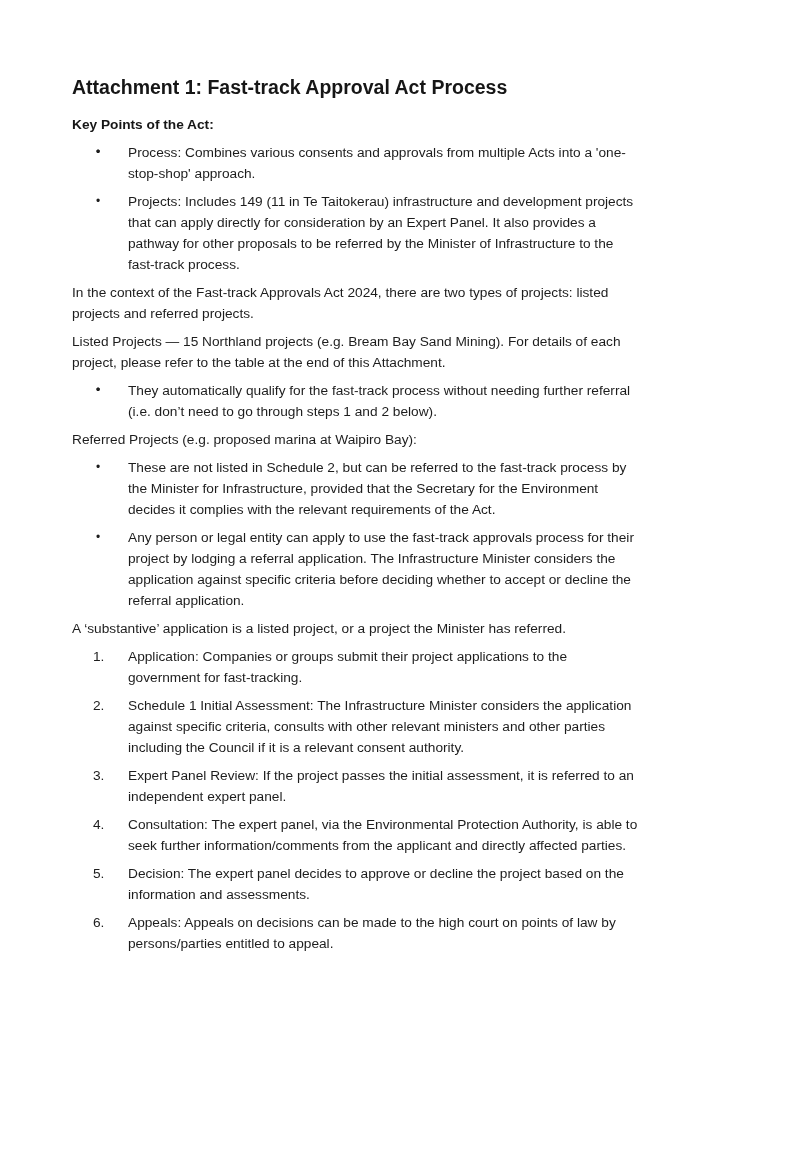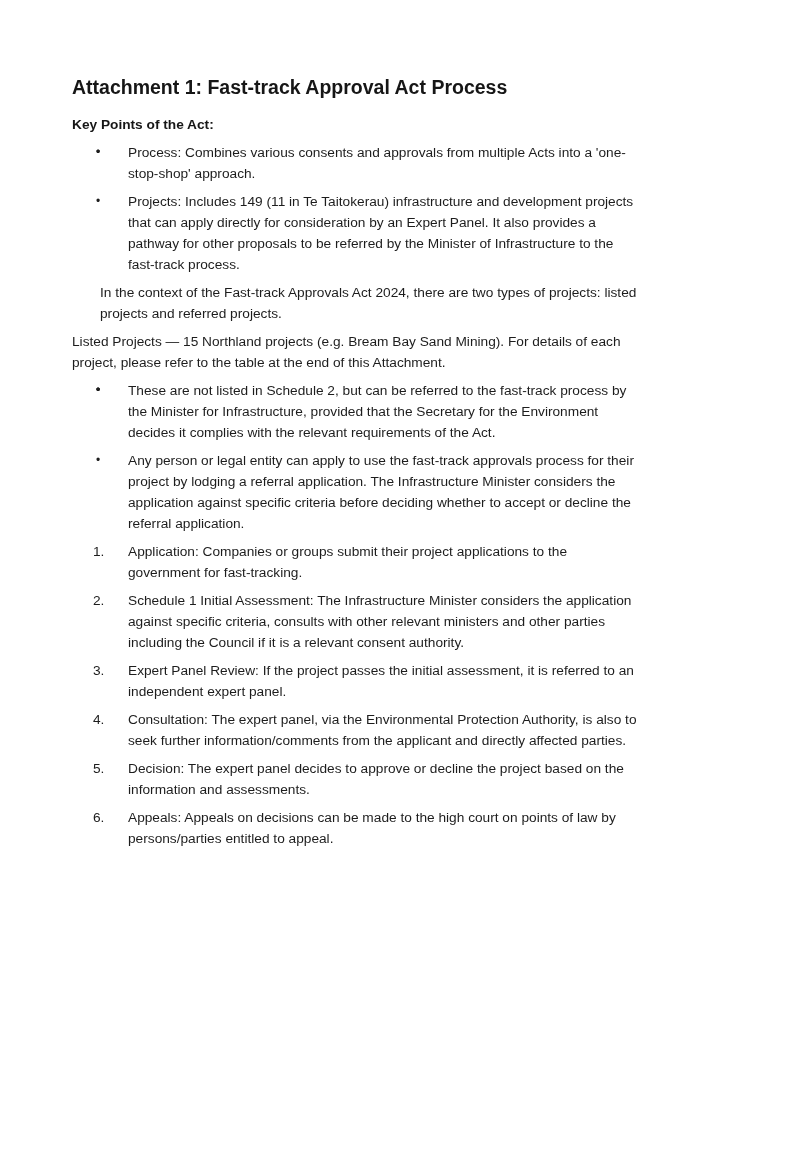--- a/index.html
+++ b/index.html
@@ -36,21 +36,20 @@
     line-height: 21px;
     font-weight: 700;
     margin: 14px 0 7px 0;
     color: #161616;
   }
   p.doc-para {
     margin: 0 0 7px 0;
   }
   p.narrow {
     max-width: 612px;
-    margin-left: 28px;
   }
   ul.doc-list, ol.doc-list {
     list-style: none;
     margin: 0;
     padding: 0;
   }
   .doc-list li {
     position: relative;
     padding-left: 56px;
     margin: 0 0 7px 0;
@@ -94,53 +93,56 @@
   <p class="doc-para narrow">In the context of the Fast-track Approvals Act 2024, there are two types of projects: listed projects and referred projects.</p>
 
   <p class="doc-para">Listed Projects — 15 Northland projects (e.g. Bream Bay Sand Mining). For details of each project, please refer to the table at the end of this Attachment.</p>
 
   <ul class="doc-list">
     <li>
       <span class="marker">•</span>
     </li>
     <li>
       <span class="marker">•</span>
+      <span class="li-text">They automatically qualify for the fast-track process without needing further referral (i.e. don’t need to go through steps 1 and 2 below).</span>
     </li>
   </ul>
 
+  <p class="doc-para">Referred Projects (e.g. proposed marina at Waipiro Bay):</p>
 
   <ul class="doc-list">
     <li>
       <span class="marker">•</span>
       <span class="li-text">These are not listed in Schedule 2, but can be referred to the fast-track process by the Minister for Infrastructure, provided that the Secretary for the Environment decides it complies with the relevant requirements of the Act.</span>
     </li>
     <li>
       <span class="marker">•</span>
       <span class="li-text">Any person or legal entity can apply to use the fast-track approvals process for their project by lodging a referral application. The Infrastructure Minister considers the application against specific criteria before deciding whether to accept or decline the referral application.</span>
     </li>
   </ul>
 
+  <p class="doc-para">A ‘substantive’ application is a listed project, or a project the Minister has referred.</p>
 
 
   <ol class="doc-list">
     <li>
       <span class="marker">1.</span>
       <span class="li-text">Application: Companies or groups submit their project applications to the government for fast-tracking.</span>
     </li>
     <li>
       <span class="marker">2.</span>
       <span class="li-text">Schedule 1 Initial Assessment: The Infrastructure Minister considers the application against specific criteria, consults with other relevant ministers and other parties including the Council if it is a relevant consent authority.</span>
     </li>
     <li>
       <span class="marker">3.</span>
       <span class="li-text">Expert Panel Review: If the project passes the initial assessment, it is referred to an independent expert panel.</span>
     </li>
     <li>
       <span class="marker">4.</span>
-      <span class="li-text">Consultation: The expert panel, via the Environmental Protection Authority, is also to seek further information/comments from the applicant and directly affected parties.</span>
+      <span class="li-text">Consultation: The expert panel, via the Environmental Protection Authority, is able to seek further information/comments from the applicant and directly affected parties.</span>
     </li>
     <li>
       <span class="marker">5.</span>
       <span class="li-text">Decision: The expert panel decides to approve or decline the project based on the information and assessments.</span>
     </li>
     <li>
       <span class="marker">6.</span>
       <span class="li-text">Appeals: Appeals on decisions can be made to the high court on points of law by persons/parties entitled to appeal.</span>
     </li>
   </ol>

